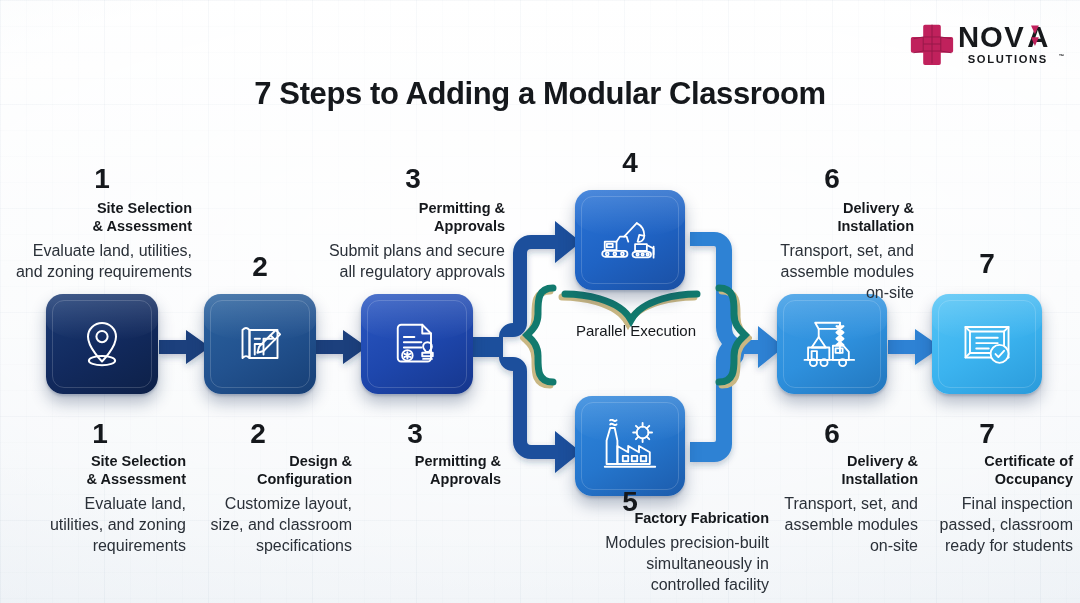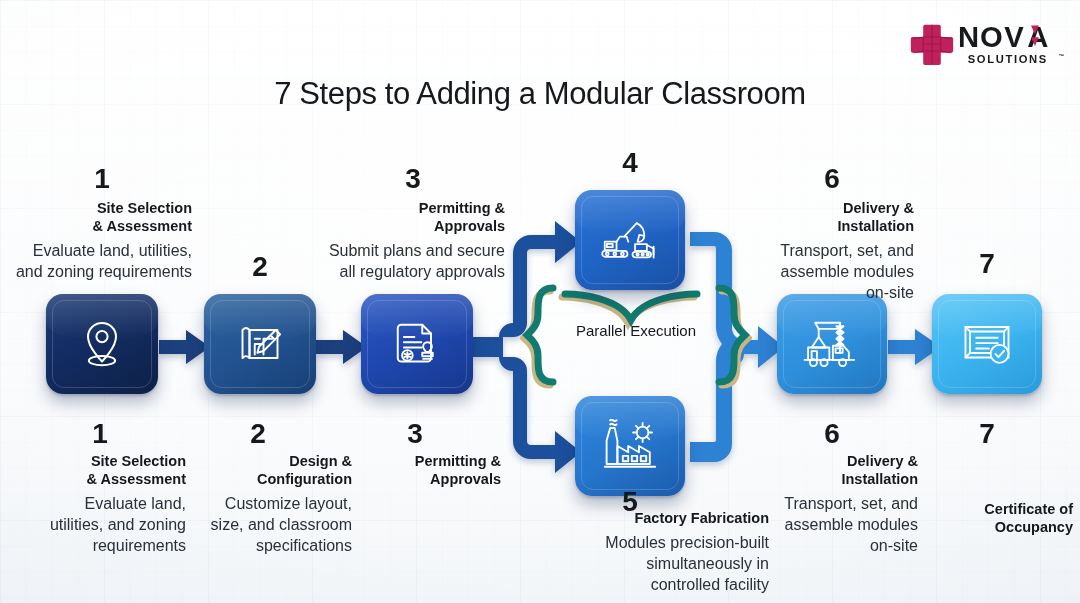--- a/index.html
+++ b/index.html
@@ -34,21 +34,21 @@
   }
 
   
   #logo{position:absolute;left:910px;top:16px;width:156px;height:56px;}
   #logo .mark{position:absolute;left:0;top:6px;width:44px;height:44px;}
   #logo .word{position:absolute;left:48px;top:2px;width:112px;height:52px;}
 
   
   #title{
     position:absolute;top:76px;left:0;width:1080px;text-align:center;
-    font-size:31px;font-weight:normal;letter-spacing:-.4px;color:#15181c;
+    font-size:31px;font-weight:bold;letter-spacing:-.4px;color:#15181c;
   }
 
   
   .node{position:absolute;border-radius:17px;}
   .node .face{
     position:absolute;inset:0;border-radius:17px;
     box-shadow:0 9px 16px rgba(22,45,85,.30), 0 2px 3px rgba(22,45,85,.22);
     display:flex;align-items:center;justify-content:center;
     overflow:hidden;
   }
@@ -356,16 +356,17 @@
     <div class="d">Modules precision-built<br>simultaneously in<br>controlled facility</div>
   </div>
 
   <div class="num" style="left:772px;top:420px;width:120px;">6</div>
   <div class="cap" style="left:746px;top:453px;width:172px;">
     <div class="h">Delivery &amp;<br>Installation</div>
     <div class="d">Transport, set, and<br>assemble modules<br>on-site</div>
   </div>
 
   <div class="num" style="left:927px;top:420px;width:120px;">7</div>
-  <div class="cap" style="left:901px;top:453px;width:172px;margin-top:48px;">
+  <div class="cap" style="left:901px;top:453px;width:172px;">
     <div class="h">Certificate of<br>Occupancy</div>
+    <div class="d">Final inspection<br>passed, classroom<br>ready for students</div>
   </div>
 </div>
 
 </body></html>

